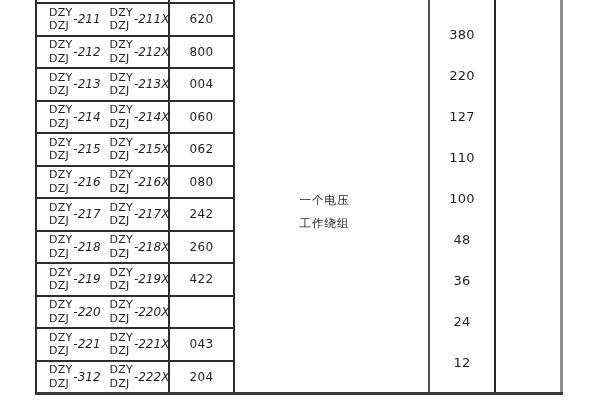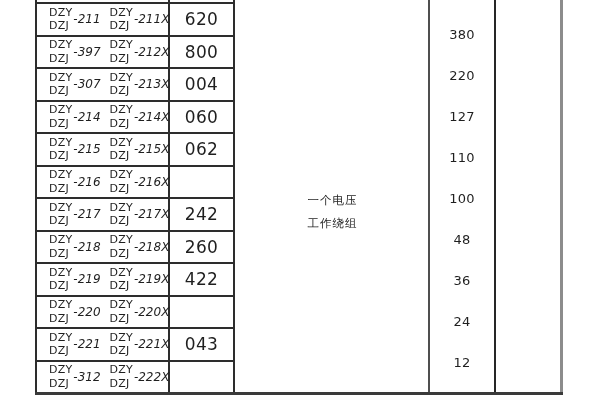--- a/index.html
+++ b/index.html
@@ -29,28 +29,27 @@
   .model-cell {
     width:133px; box-sizing:border-box;
     display:flex; align-items:center; padding-left:12px;
   }
   .brand-stack { display:flex; flex-direction:column; font-size:11px; line-height:13.5px; letter-spacing:0.2px; }
   .suffix { font-size:12px; margin-left:1px; white-space:nowrap;font-style:italic; }
   .group-b { margin-left:9px; display:flex; align-items:center; }
   .group-a { display:flex; align-items:center; }
   .num-cell {
     flex:1; display:flex; align-items:center; justify-content:center;
-    font-size:17px; letter-spacing:0.3px;
+    font-size:12px; letter-spacing:0.3px;
   }
 
   
   #winding-cell {
     position:absolute; left:235px; top:0; width:193px; height:392px;
     text-align:center;
-    padding-left:16px;
   }
   .winding-line { position:relative; font-size:11.5px; line-height:23px; letter-spacing:1px; }
   #winding-text { position:absolute; top:189px; left:0; right:14px; }
 
   
   #voltage-column {
     position:absolute; left:430px; top:0; width:64px; height:392px;
     display:flex; flex-direction:column; justify-content:space-between;
     align-items:center; padding:27px 0 21px; box-sizing:content-box;
     height:344px; 
@@ -95,41 +94,41 @@
       <div class="num-cell">620</div>
     </div>
 
     <div class="t-row">
       <div class="model-cell">
         <div class="group-a">
           <div class="brand-stack">
             <span>DZY</span>
             <span>DZJ</span>
           </div>
-          <span class="suffix">-397</span>
+          <span class="suffix">-212</span>
         </div>
         <div class="group-b">
           <div class="brand-stack">
             <span>DZY</span>
             <span>DZJ</span>
           </div>
           <span class="suffix">-212X</span>
         </div>
       </div>
       <div class="num-cell">800</div>
     </div>
 
     <div class="t-row">
       <div class="model-cell">
         <div class="group-a">
           <div class="brand-stack">
             <span>DZY</span>
             <span>DZJ</span>
           </div>
-          <span class="suffix">-307</span>
+          <span class="suffix">-213</span>
         </div>
         <div class="group-b">
           <div class="brand-stack">
             <span>DZY</span>
             <span>DZJ</span>
           </div>
           <span class="suffix">-213X</span>
         </div>
       </div>
       <div class="num-cell">004</div>
@@ -185,20 +184,21 @@
           <span class="suffix">-216</span>
         </div>
         <div class="group-b">
           <div class="brand-stack">
             <span>DZY</span>
             <span>DZJ</span>
           </div>
           <span class="suffix">-216X</span>
         </div>
       </div>
+      <div class="num-cell">080</div>
     </div>
 
     <div class="t-row">
       <div class="model-cell">
         <div class="group-a">
           <div class="brand-stack">
             <span>DZY</span>
             <span>DZJ</span>
           </div>
           <span class="suffix">-217</span>
@@ -303,20 +303,21 @@
           <span class="suffix">-312</span>
         </div>
         <div class="group-b">
           <div class="brand-stack">
             <span>DZY</span>
             <span>DZJ</span>
           </div>
           <span class="suffix">-222X</span>
         </div>
       </div>
+      <div class="num-cell">204</div>
     </div>
   </div>
 
   <div id="winding-cell">
     <div id="winding-text">
       <div class="winding-line">一个电压</div>
       <div class="winding-line">工作绕组</div>
     </div>
   </div>
 

